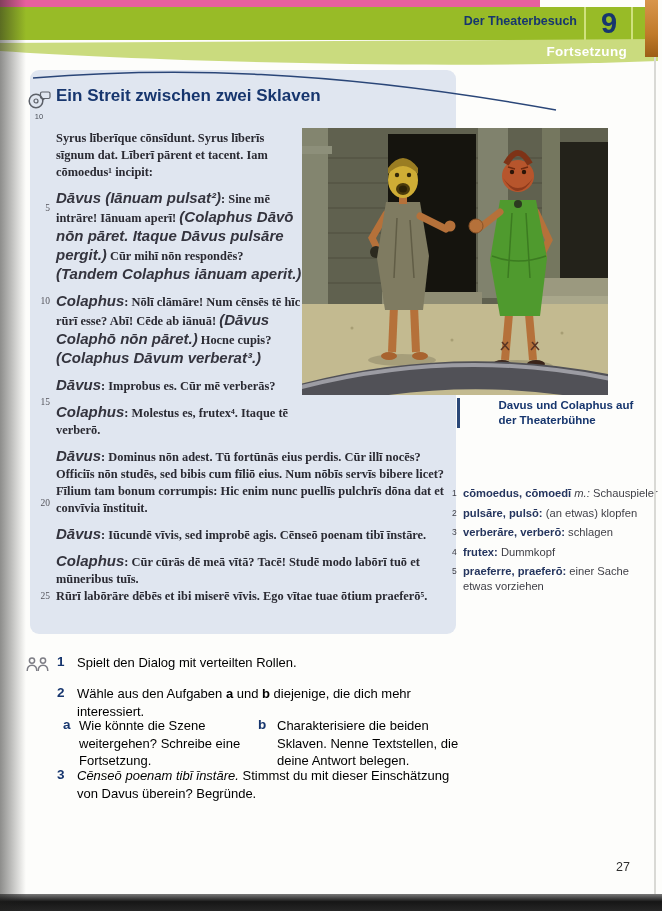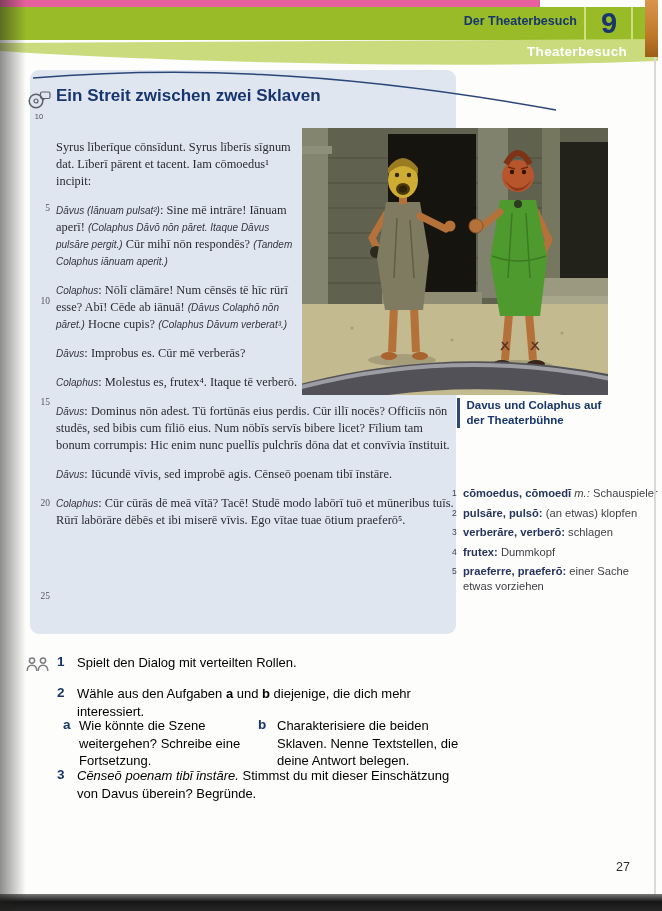--- a/index.html
+++ b/index.html
@@ -24,31 +24,31 @@
   .panel{position:absolute;left:30px;top:70px;width:426px;height:564px;
         background:var(--panel);border-radius:9px;}
   .curve{position:absolute;left:30px;top:64px;}
   .audio{position:absolute;left:25px;top:91px;width:28px;text-align:center;}
   .audio .tr{font-size:7.5px;color:#4a4f58;margin-top:-1px;}
   .lesson-title{position:absolute;left:56px;top:86px;width:390px;
         font-weight:bold;font-size:17px;color:var(--navy);}
 
   .latin{position:absolute;left:56px;top:127px;width:402px;
         font-family:"Liberation Serif",serif;font-size:12.4px;line-height:17px;color:#2a2a32;}
-  .para{margin:12px 0 8px 0;max-width:247px;}
+  .para{margin:3px 0 8px 0;max-width:247px;font-weight:bold;}
   .para.wide{max-width:402px;}
-  .t-stage{font-family:"Liberation Sans",sans-serif;font-style:italic;font-size:10px;color:#34343e;}
+  .t-stage{font-family:"Liberation Sans",sans-serif;font-style:italic;font-size:15px;color:#34343e;}
   .t-bold{font-weight:bold;}
   .t-italic{font-style:italic;}
   .ln{position:absolute;left:34px;width:16px;text-align:right;
         font-family:"Liberation Serif",serif;font-size:9.5px;color:#55555c;}
 
   
   .figure{position:absolute;left:302px;top:128px;width:306px;height:267px;overflow:hidden;}
-  .caption{position:absolute;left:457px;top:398px;display:flex;}
+  .caption{position:absolute;left:457px;top:398px;display:flex;gap:32px;}
   .caption .rule{width:2.5px;height:30px;background:#2b4878;margin-right:7px;flex:none;}
   .caption .txt{width:150px;font-weight:bold;font-size:11.5px;line-height:14.5px;color:var(--navy);}
 
   
   .footnotes{position:absolute;left:452px;top:486px;width:206px;font-size:11.2px;line-height:14.5px;color:#3f3f46;}
   .fn{position:relative;padding-left:11px;margin-bottom:5px;}
   .fn sup{position:absolute;left:0;top:0;font-size:8.5px;color:#3f3f46;}
   .fn b{color:#25355e;}
 
   
@@ -73,21 +73,21 @@
 
   <div class="pink-strip"></div>
   <div class="band-green"></div>
   <div class="chapter-title">Der Theaterbesuch</div>
   <div class="band-divider" style="left:584px"></div>
   <div class="band-divider" style="left:631px"></div>
   <div class="chapter-number">9</div>
   <svg class="band-light" width="658" height="30" viewBox="0 0 658 30">
     <path d="M0,4 L658,0 L658,22 C430,31 150,22 0,12 Z" fill="var(--lightgreen)"></path>
   </svg>
-  <div class="section-label">Theaterbesuch</div>
+  <div class="section-label">Fortsetzung</div>
   <div class="orange-edge"></div>
 
   <div class="panel"></div>
   <svg class="curve" width="530" height="52" viewBox="0 0 530 52">
     <path d="M3,14 C140,3 300,5 526,46" fill="none" stroke="#2a4678" stroke-width="1.5"></path>
   </svg>
 
   <div class="audio">
     <svg width="25" height="18" viewBox="0 0 25 18">
       <circle cx="9" cy="10" r="6.8" fill="none" stroke="#5c6068" stroke-width="1.5"></circle>

